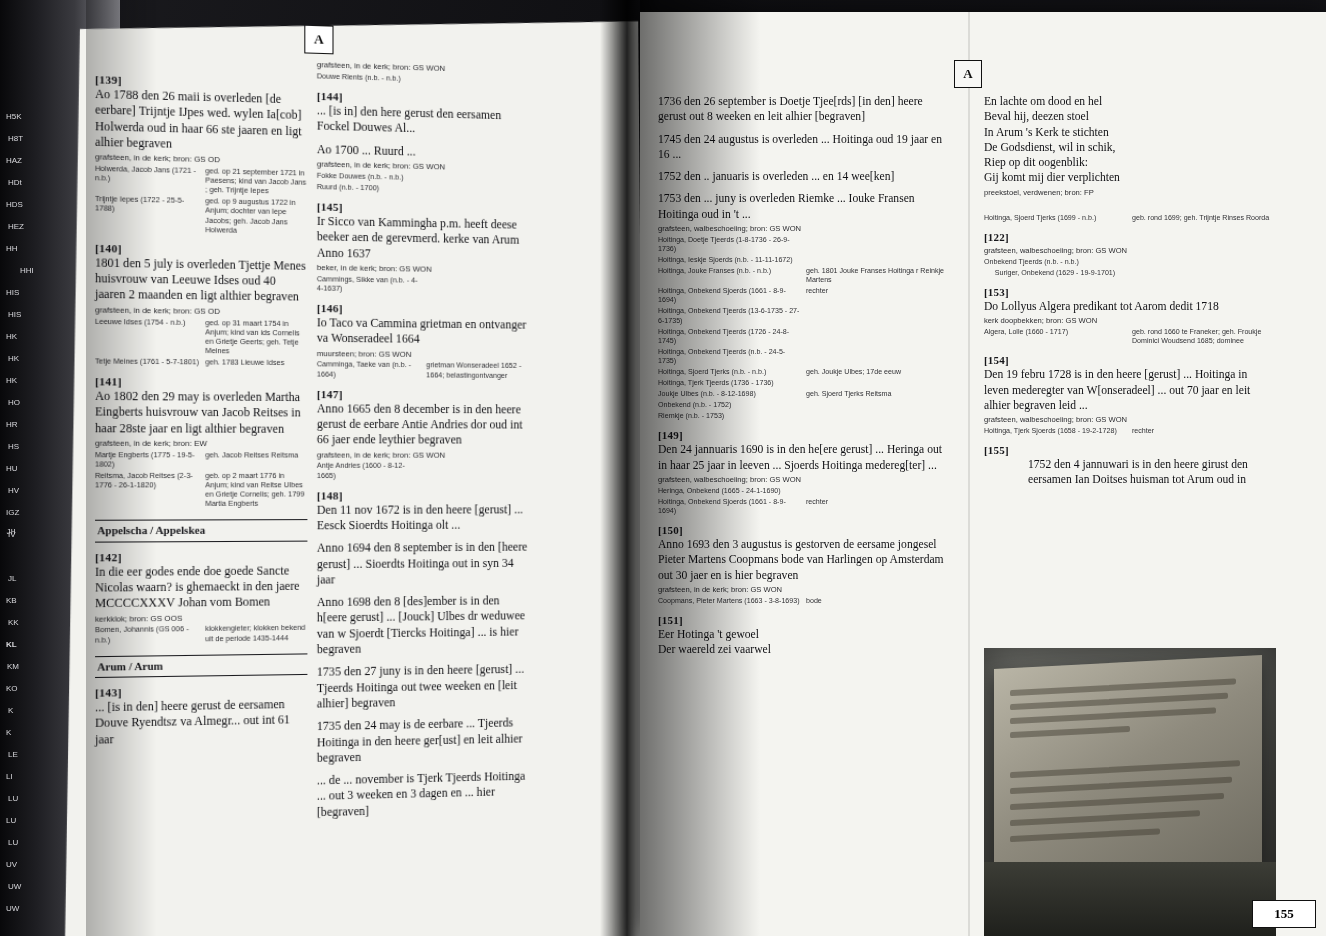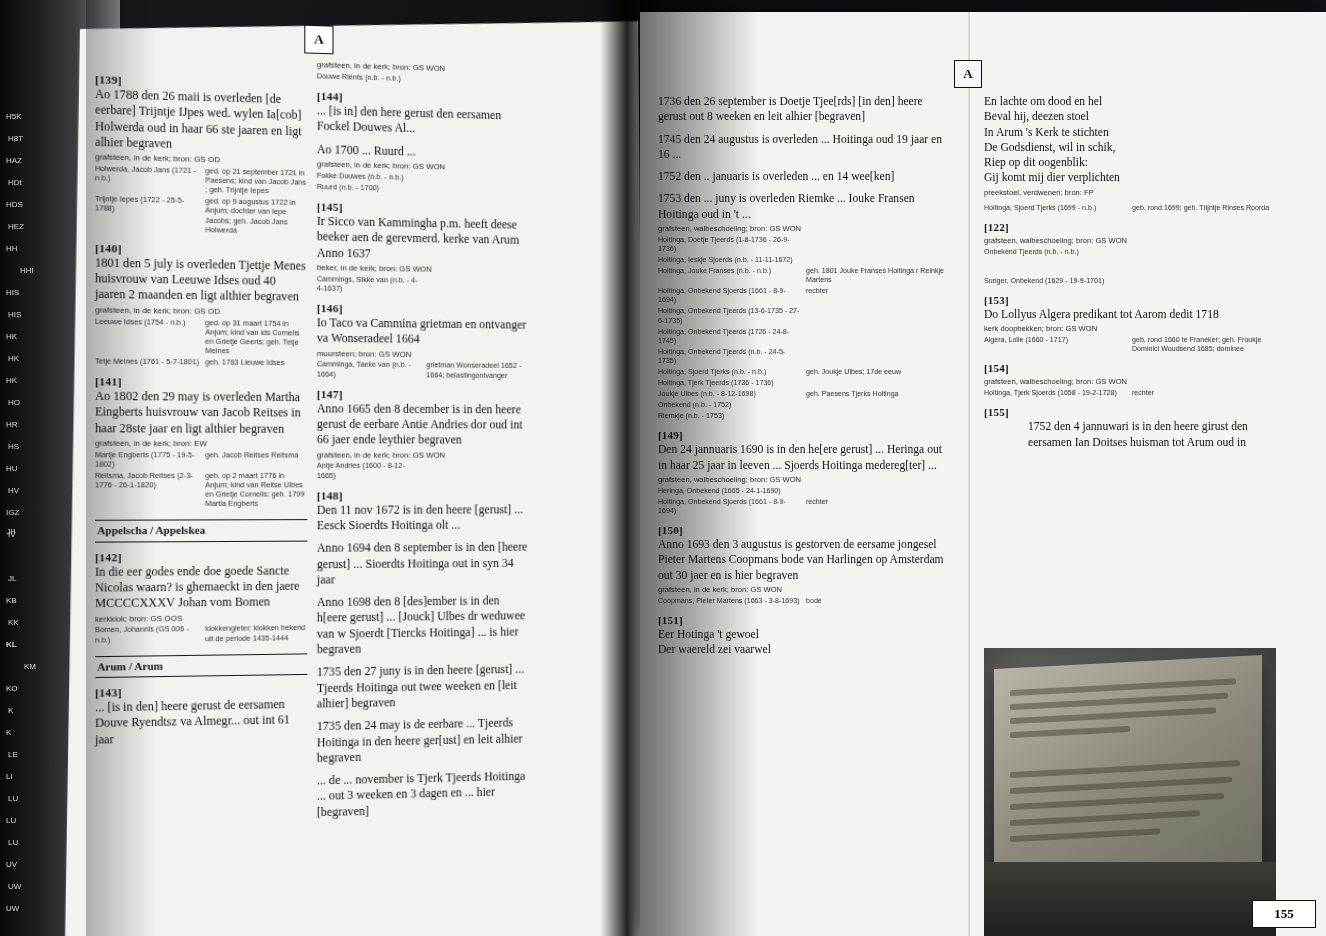--- a/index.html
+++ b/index.html
@@ -113,21 +113,21 @@
       <div class="idx" style="left: 8px; top: 442px;">HS</div>
       <div class="idx" style="left: 6px; top: 464px;">HU</div>
       <div class="idx" style="left: 8px; top: 486px;">HV</div>
       <div class="idx" style="left: 6px; top: 508px;">IGZ</div>
       <div class="idx" style="left: 8px; top: 530px;">IV</div>
       <div class="idx" style="left: 6px; top: 527px; font-family: Liberation Mono, monospace;">JH</div>
       <div class="idx" style="left: 8px; top: 574px;">JL</div>
       <div class="idx" style="left: 6px; top: 596px;">KB</div>
       <div class="idx" style="left: 8px; top: 618px;">KK</div>
       <div class="idx" style="left: 6px; top: 640px; font-weight: bold;">KL</div>
-      <div class="idx" style="left: 24px; top: 662px;">KM</div>
+      <div class="idx" style="left: 7px; top: 662px;">KM</div>
       <div class="idx" style="left: 6px; top: 684px;">KO</div>
       <div class="idx" style="left: 8px; top: 706px;">K</div>
       <div class="idx" style="left: 6px; top: 728px;">K</div>
       <div class="idx" style="left: 8px; top: 750px;">LE</div>
       <div class="idx" style="left: 6px; top: 772px;">LI</div>
       <div class="idx" style="left: 8px; top: 794px;">LU</div>
       <div class="idx" style="left: 6px; top: 816px;">LU</div>
       <div class="idx" style="left: 8px; top: 838px;">LU</div>
       <div class="idx" style="left: 6px; top: 860px;">UV</div>
       <div class="idx" style="left: 8px; top: 882px;">UW</div>
@@ -323,21 +323,21 @@
           <div class="rec two" style="margin-top: 2px;">
             <div>Hoitinga, Sjoerd Tjerks  (n.b. - n.b.)</div>
             <div>geh. Joukje Ulbes; 17de eeuw</div>
           </div>
           <div class="rec two" style="margin-top: 2px;">
             <div>Hoitinga, Tjerk Tjeerds  (1736 - 1736)</div>
             <div></div>
           </div>
           <div class="rec two" style="margin-top: 2px;">
             <div>Joukje Ulbes  (n.b. - 8-12-1698)</div>
-            <div>geh. Paesens Tjerks Hoitinga</div>
+            <div>geh. Sjoerd Tjerks Reitsma</div>
           </div>
           <div class="rec two" style="margin-top: 2px;">
             <div>Onbekend   (n.b. - 1752)</div>
             <div></div>
           </div>
           <div class="rec two" style="margin-top: 2px;">
             <div>Riemkje   (n.b. - 1753)</div>
             <div></div>
           </div>
         </div>
@@ -371,48 +371,49 @@
       </div>
     <div class="col" id="R2" style="left:344px;top:82px;width:290px;">
         <div class="entry">
           <div class="quote" style="white-space: pre-line;">En lachte om dood en hel
 Beval hij, deezen stoel
 In Arum 's Kerk te stichten
 De Godsdienst, wil in schik,
 Riep op dit oogenblik:
 Gij komt mij dier verplichten</div>
           <div class="meta">preekstoel, verdwenen; bron: FP</div>
-          <div class="rec two" style="margin-top: 6px;">
+          <div class="rec two" style="margin-top: 16px;">
             <div>Hoitinga, Sjoerd Tjerks (1699 - n.b.)</div>
             <div>geb. rond 1699; geh. Trijntje Rinses Roorda</div>
           </div>
         </div>
         <div class="entry">
           <div class="num">[122]</div>
           <div class="meta">grafsteen, walbeschoeiing; bron: GS WON</div>
-          <div class="rec two" style="margin-top: 2px; flex-direction: column;">
+          <div class="rec two" style="margin-top: 2px;">
             <div>Onbekend Tjeerds  (n.b. - n.b.)</div>
             <div></div>
           </div>
-          <div class="rec two" style="margin-top: 14px;">
+          <div class="rec two" style="margin-top: 2px; text-align: center;">
             <div>Suriger, Onbekend  (1629 - 19-9-1701)</div>
             <div></div>
           </div>
         </div>
         <div class="entry">
           <div class="num">[153]</div>
           <div class="quote" style="white-space: pre-line;">Do Lollyus Algera predikant tot Aarom dedit 1718</div>
           <div class="meta">kerk doopbekken; bron: GS WON</div>
           <div class="rec two" style="margin-top: 2px;">
             <div>Algera, Lolle  (1660 - 1717)</div>
             <div>geb. rond 1660 te Franeker; geh. Froukje Dominici Woudsend 1685; dominee</div>
           </div>
         </div>
         <div class="entry">
           <div class="num">[154]</div>
+          <div class="quote" style="white-space: pre-line;">Den 19 febru 1728 is in den heere [gerust] ... Hoitinga in leven mederegter van W[onseradeel] ... out 70 jaar en leit alhier begraven leid ...</div>
           <div class="meta">grafsteen, walbeschoeiing; bron: GS WON</div>
           <div class="rec two" style="margin-top: 2px;">
             <div>Hoitinga, Tjerk Sjoerds (1658 - 19-2-1728)</div>
             <div>rechter</div>
           </div>
         </div>
         <div class="entry">
           <div class="num">[155]</div>
           <div class="quote" style="white-space: pre-line; margin-left: 44px;">1752 den 4 jannuwari is in den heere girust den eersamen Ian Doitses huisman tot Arum oud in</div>
         </div>

